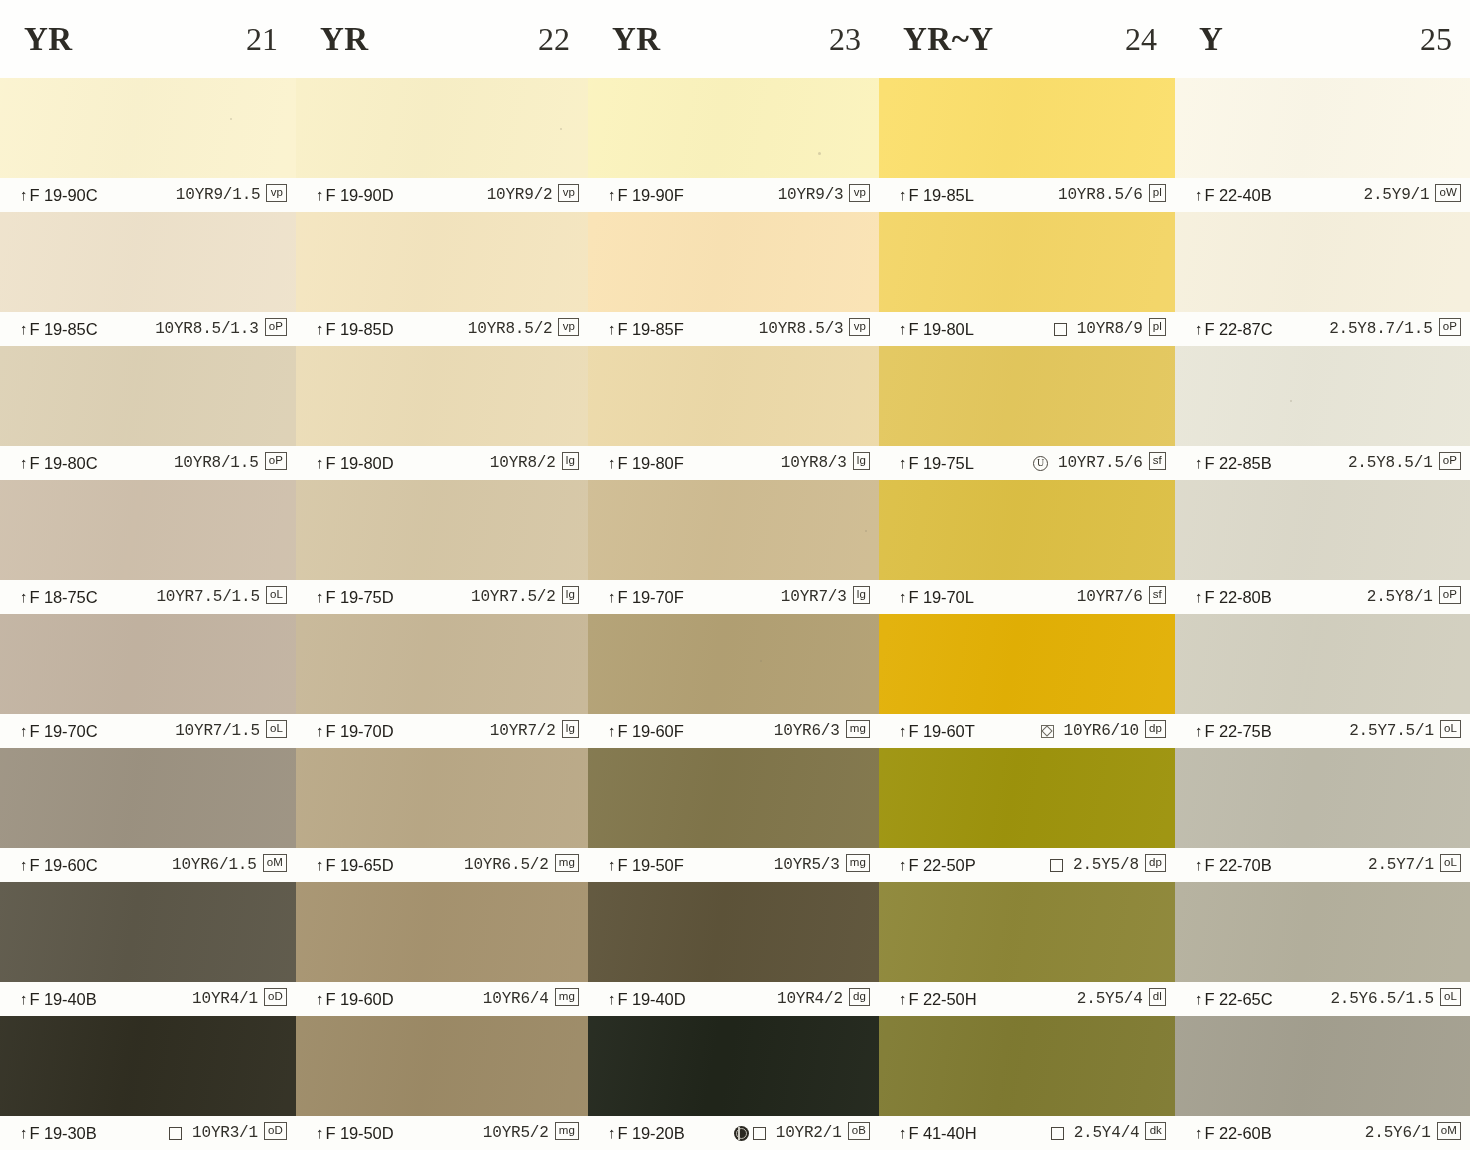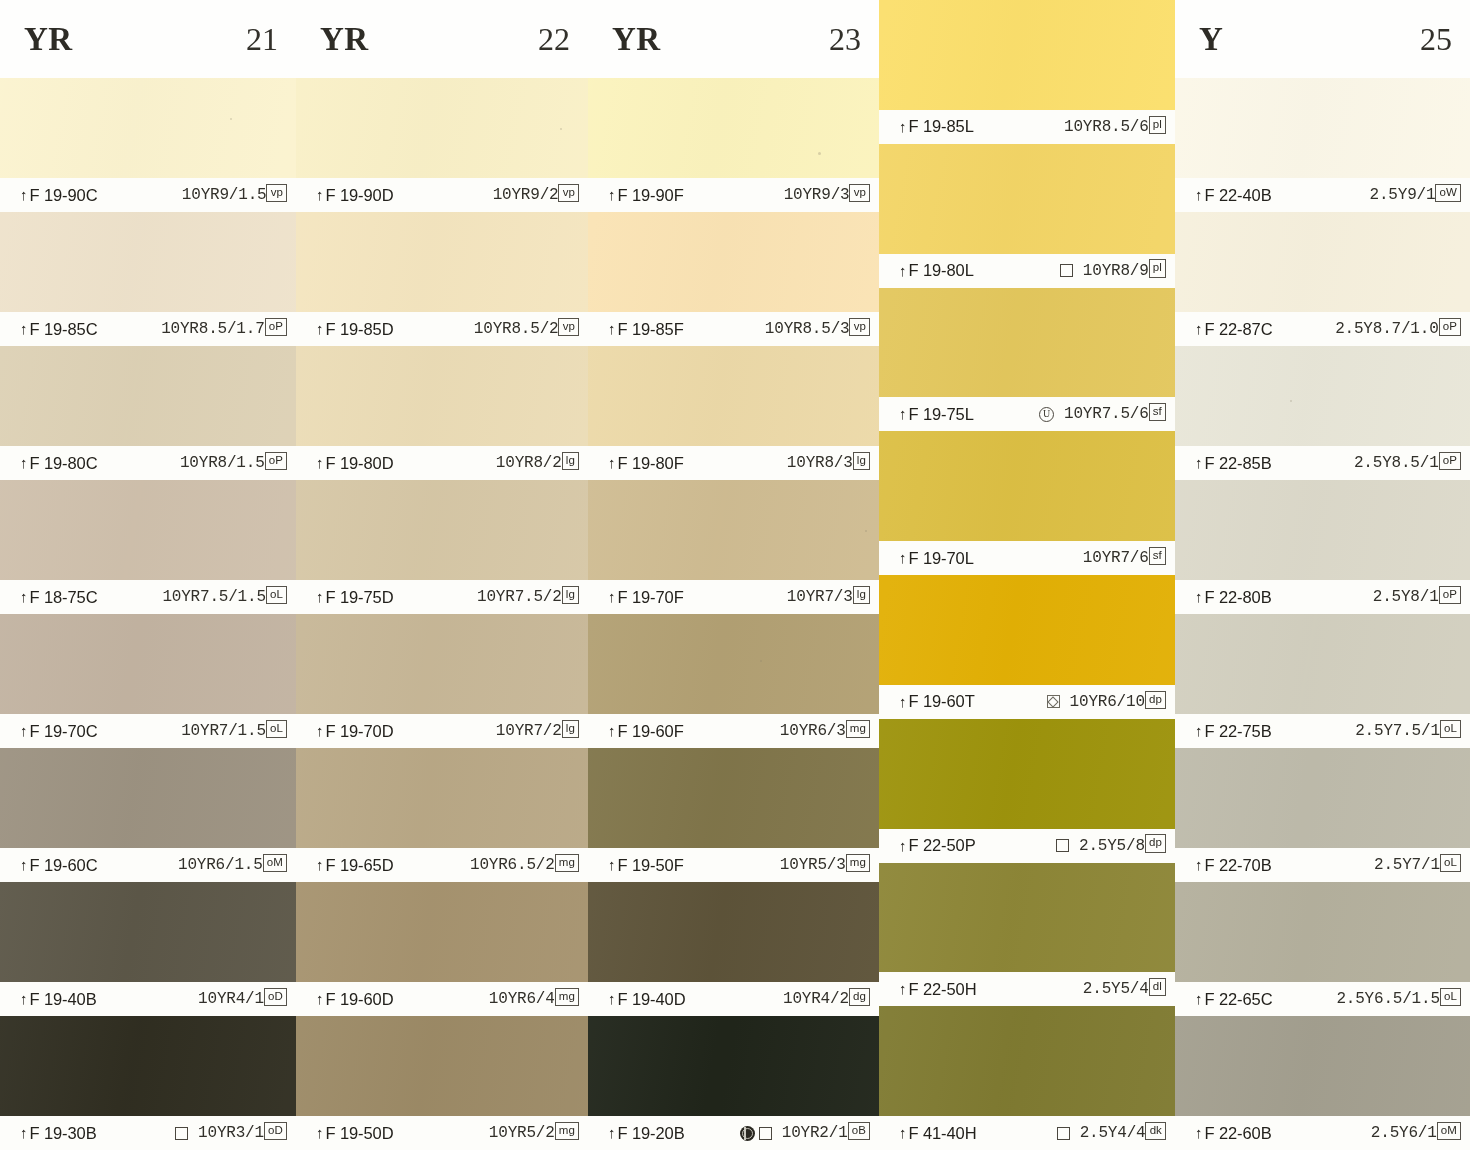--- a/index.html
+++ b/index.html
@@ -168,20 +168,21 @@
     letter-spacing:-0.2px;
   }
   .tone{
     display:inline-block;
     border:1.3px solid #55524a;
     font-family:"Liberation Sans", sans-serif;
     font-size:11.5px;
     line-height:1;
     padding:2.2px 3.2px 2.8px 3.2px;
     color:#2d2b25;
+    margin-left:6px;
     position:relative;
     top:-2px;
     letter-spacing:0px;
   }
   
   .speck{position:absolute;background:rgba(140,130,110,0.30);border-radius:50%;}
 </style>
 </head>
 <body>
 
@@ -201,21 +202,21 @@
           <span class="munsell">10YR9/1.5</span>
           <span class="tone">vp</span>
         </div>
       </div>
       <div class="swatch-cell">
         <div class="chip" style="background: rgb(238, 226, 203);"></div>
         <div class="label-row">
           <span class="arrow">↑</span>
           <span class="code">F 19-85C</span>
           <span class="spacer"></span>
-          <span class="munsell">10YR8.5/1.7</span>
+          <span class="munsell">10YR8.5/1.3</span>
           <span class="tone">oP</span>
         </div>
       </div>
       <div class="swatch-cell">
         <div class="chip" style="background: rgb(221, 209, 181);"></div>
         <div class="label-row">
           <span class="arrow">↑</span>
           <span class="code">F 19-80C</span>
           <span class="spacer"></span>
           <span class="munsell">10YR8/1.5</span>
@@ -446,20 +447,24 @@
           <span class="markers">
             <span class="mk-stamp"></span>
             <span class="mk-square"></span>
           </span>
           <span class="munsell">10YR2/1</span>
           <span class="tone">oB</span>
         </div>
       </div>
     </div>
     <div class="column col-3">
+      <div class="col-head">
+        <span class="hue">YR~Y</span>
+        <span class="num">24</span>
+      </div>
       <div class="swatch-cell">
         <div class="chip" style="background: rgb(251, 223, 108);"></div>
         <div class="label-row">
           <span class="arrow">↑</span>
           <span class="code">F 19-85L</span>
           <span class="spacer"></span>
           <span class="munsell">10YR8.5/6</span>
           <span class="tone">pl</span>
         </div>
       </div>
@@ -563,21 +568,21 @@
           <span class="munsell">2.5Y9/1</span>
           <span class="tone">oW</span>
         </div>
       </div>
       <div class="swatch-cell">
         <div class="chip" style="background: rgb(246, 240, 221);"></div>
         <div class="label-row">
           <span class="arrow">↑</span>
           <span class="code">F 22-87C</span>
           <span class="spacer"></span>
-          <span class="munsell">2.5Y8.7/1.0</span>
+          <span class="munsell">2.5Y8.7/1.5</span>
           <span class="tone">oP</span>
         </div>
       </div>
       <div class="swatch-cell">
         <div class="chip" style="background: rgb(232, 230, 216);"></div>
         <div class="label-row">
           <span class="arrow">↑</span>
           <span class="code">F 22-85B</span>
           <span class="spacer"></span>
           <span class="munsell">2.5Y8.5/1</span>

